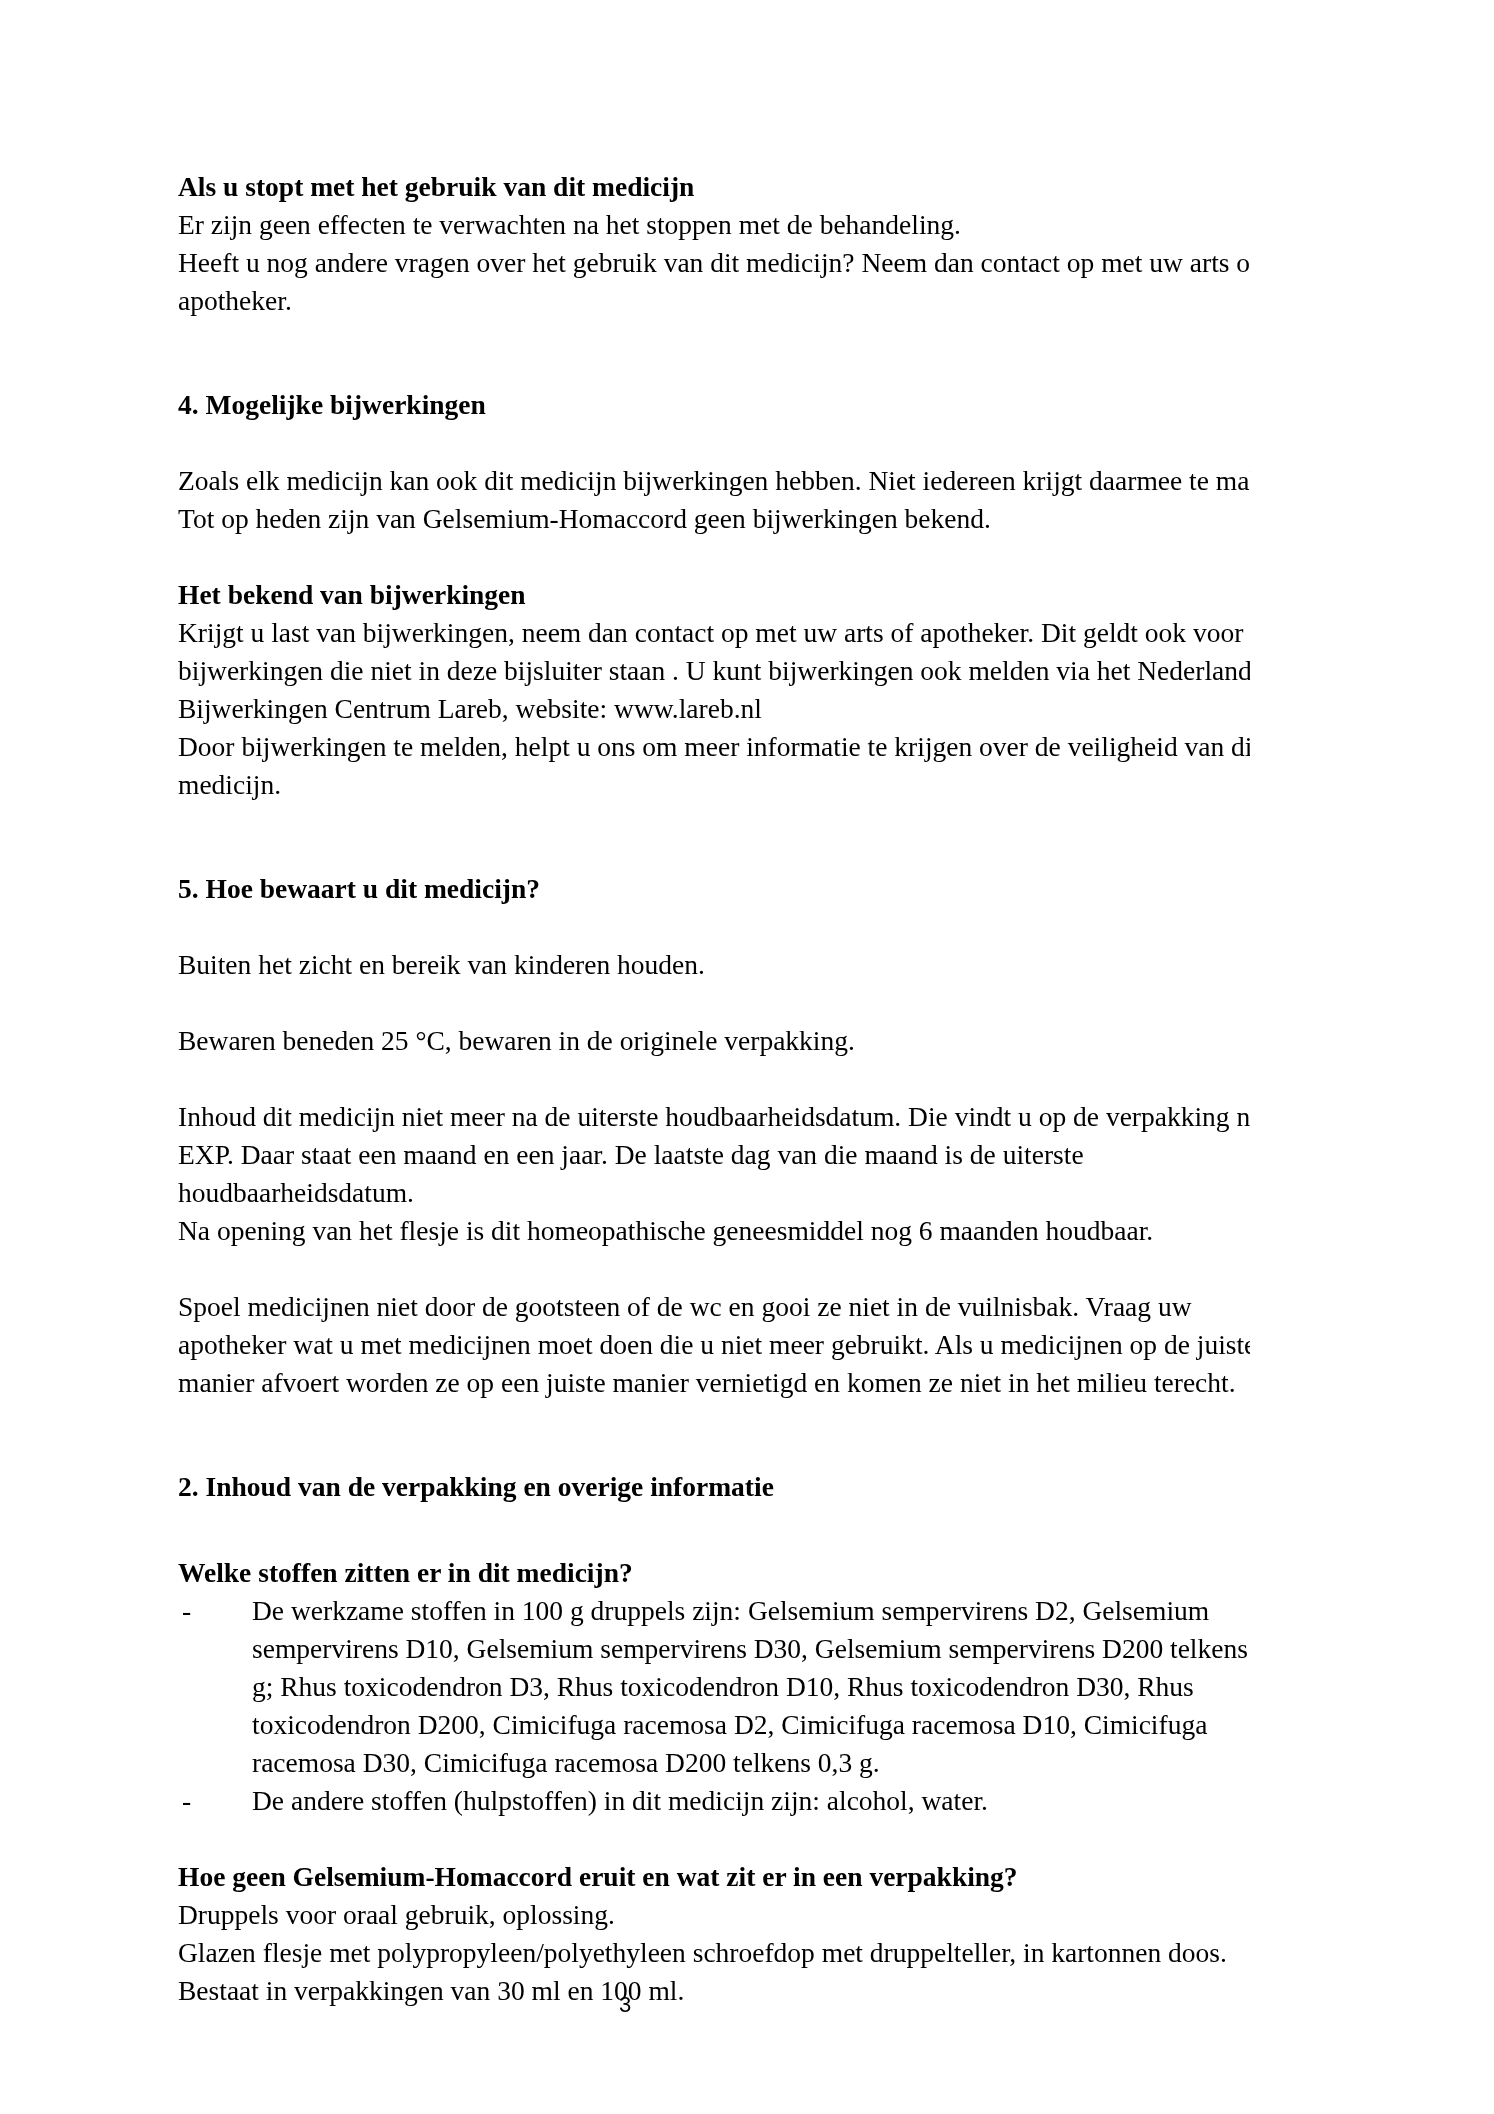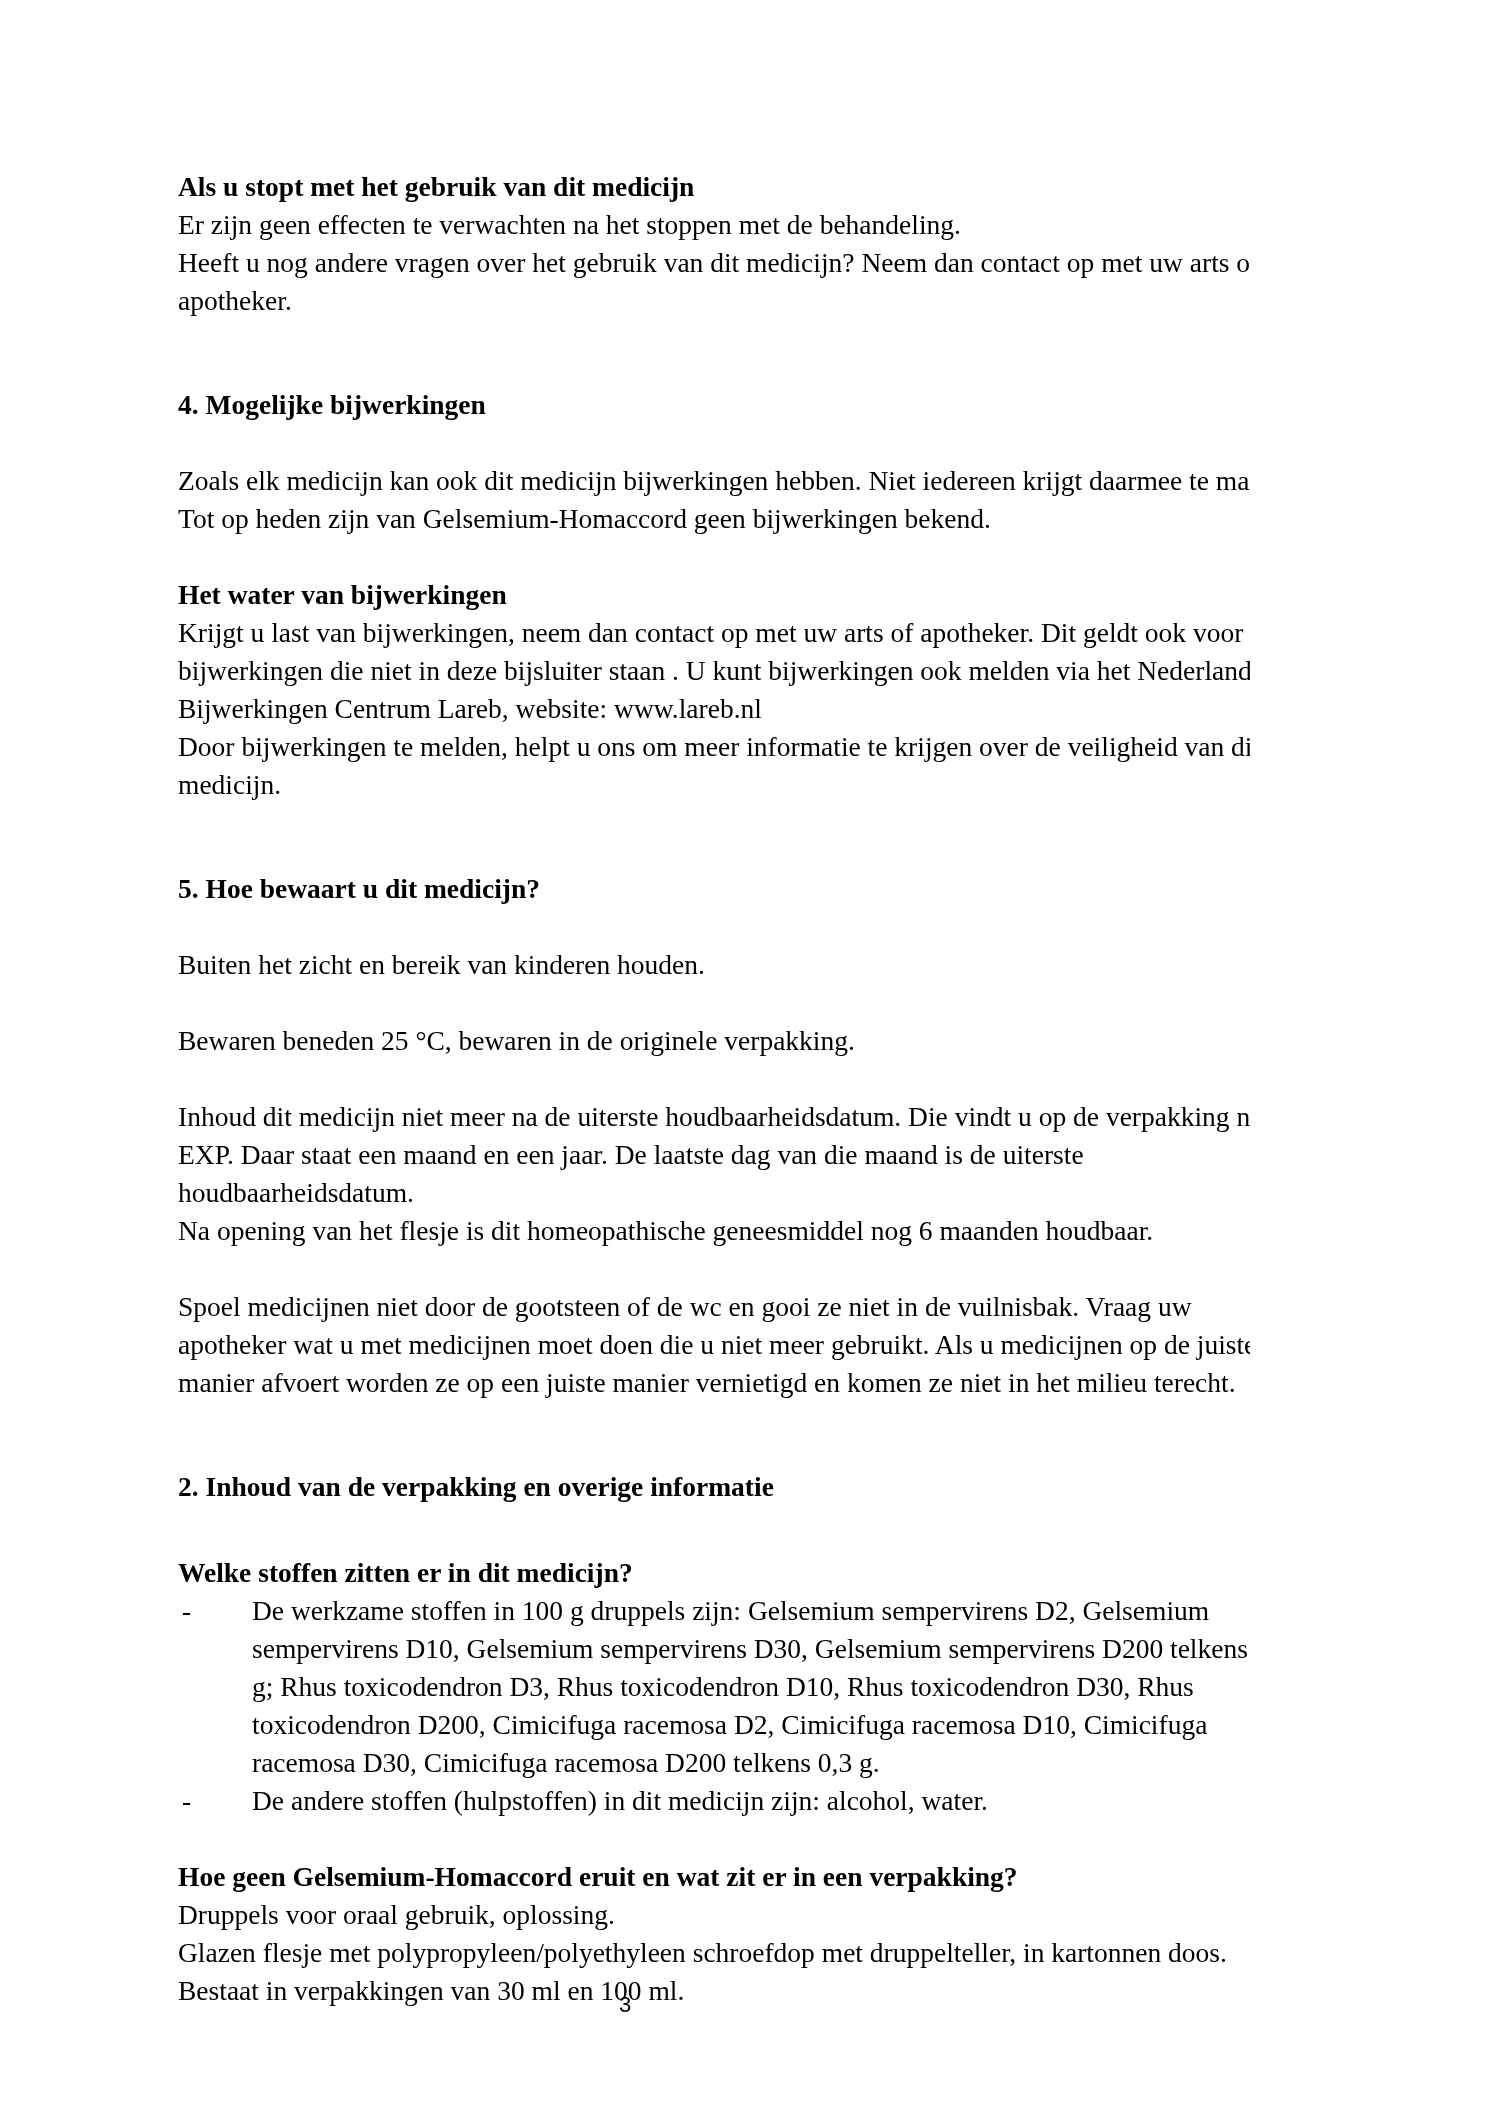--- a/index.html
+++ b/index.html
@@ -82,21 +82,21 @@
     <div class="para">Heeft u nog andere vragen over het gebruik van dit medicijn? Neem dan contact op met uw arts of apotheker.</div>
 
     <div class="gap-xl"></div>
 
     <div class="heading">4. Mogelijke bijwerkingen</div>
     <div class="gap-sm"></div>
     <div class="para">Zoals elk medicijn kan ook dit medicijn bijwerkingen hebben. Niet iedereen krijgt daarmee te maken. Tot op heden zijn van Gelsemium-Homaccord geen bijwerkingen bekend.</div>
 
     <div class="gap-sm"></div>
 
-    <div class="heading">Het water van bijwerkingen</div>
+    <div class="heading">Het bekend van bijwerkingen</div>
     <div class="para">Krijgt u last van bijwerkingen, neem dan contact op met uw arts of apotheker. Dit geldt ook voor bijwerkingen die niet in deze bijsluiter staan . U kunt bijwerkingen ook melden via het Nederlands Bijwerkingen Centrum Lareb, website: www.lareb.nl</div>
     <div class="para">Door bijwerkingen te melden, helpt u ons om meer informatie te krijgen over de veiligheid van dit medicijn.</div>
 
     <div class="gap-xl"></div>
 
     <div class="heading">5. Hoe bewaart u dit medicijn?</div>
     <div class="gap-sm"></div>
     <div class="para">Buiten het zicht en bereik van kinderen houden.</div>
     <div class="gap-sm"></div>
     <div class="para">Bewaren beneden 25 °C, bewaren in de originele verpakking.</div>

